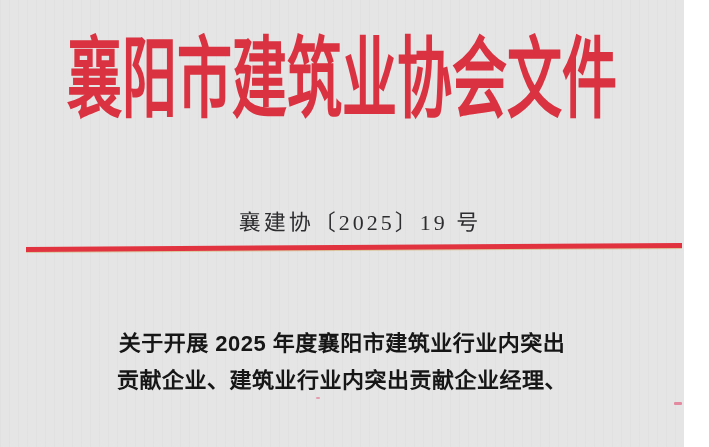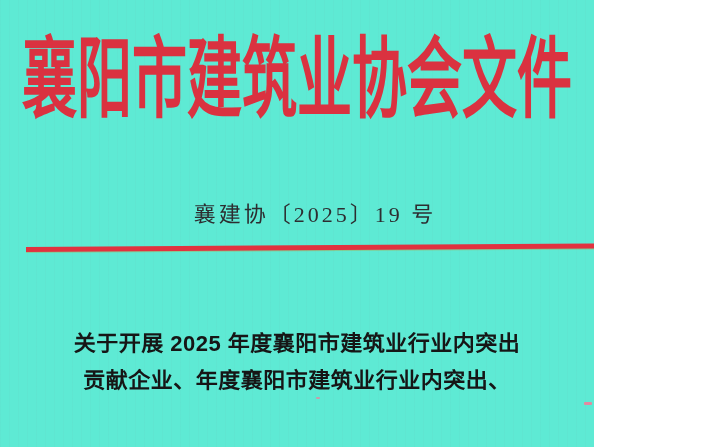--- a/index.html
+++ b/index.html
@@ -1,22 +1,22 @@
 <!DOCTYPE html>
 <html lang="zh-CN" style="--header-red: #da3240; --divider-red: #e1323f; --body-text: #161616;"><head>
 <meta charset="utf-8">
 <style>
   html, body { margin: 0; padding: 0; }
   body { background: #ffffff; }
 
   .page {
     position: relative;
-    width: 594px;
+    width: 684px;
     height: 447px;
-    background: #5eead4;
+    background: #e5e5e5;
     overflow: hidden;
     font-family: "Liberation Serif", "DejaVu Serif", serif;
   }
 
   
   .page::before {
     content: "";
     position: absolute;
     inset: 0;
     background: repeating-linear-gradient(
@@ -40,21 +40,21 @@
     line-height: 70px;
     letter-spacing: 0px;
     color: var(--header-red, #da3240);
     transform: scaleY(1.62);
     transform-origin: top center;
     white-space: nowrap;
   }
 
   .doc-number {
     position: absolute;
-    top: 196px;
+    top: 204px;
     left: 0;
     right: 0;
     text-align: center;
     font-family: "Liberation Serif", "DejaVu Serif", serif;
     font-size: 22px;
     letter-spacing: 3px;
     color: #2d2d30;
     white-space: nowrap;
     margin-left: 36px;
   }
@@ -100,19 +100,19 @@
 <div class="page">
 
   <h1 class="org-title">襄阳市建筑业协会文件</h1>
 
   <div class="doc-number">襄建协〔2025〕19 号</div>
 
   <div class="divider"></div>
 
   <div class="notice-title">
     <div class="line">关于开展 2025 年度襄阳市建筑业行业内突出</div>
-    <div class="line">贡献企业、年度襄阳市建筑业行业内突出、</div>
+    <div class="line">贡献企业、建筑业行业内突出贡献企业经理、</div>
   </div>
 
   <div class="scan-speck speck-1"></div>
   <div class="scan-speck speck-2"></div>
 
 </div>
 
 </body></html>

